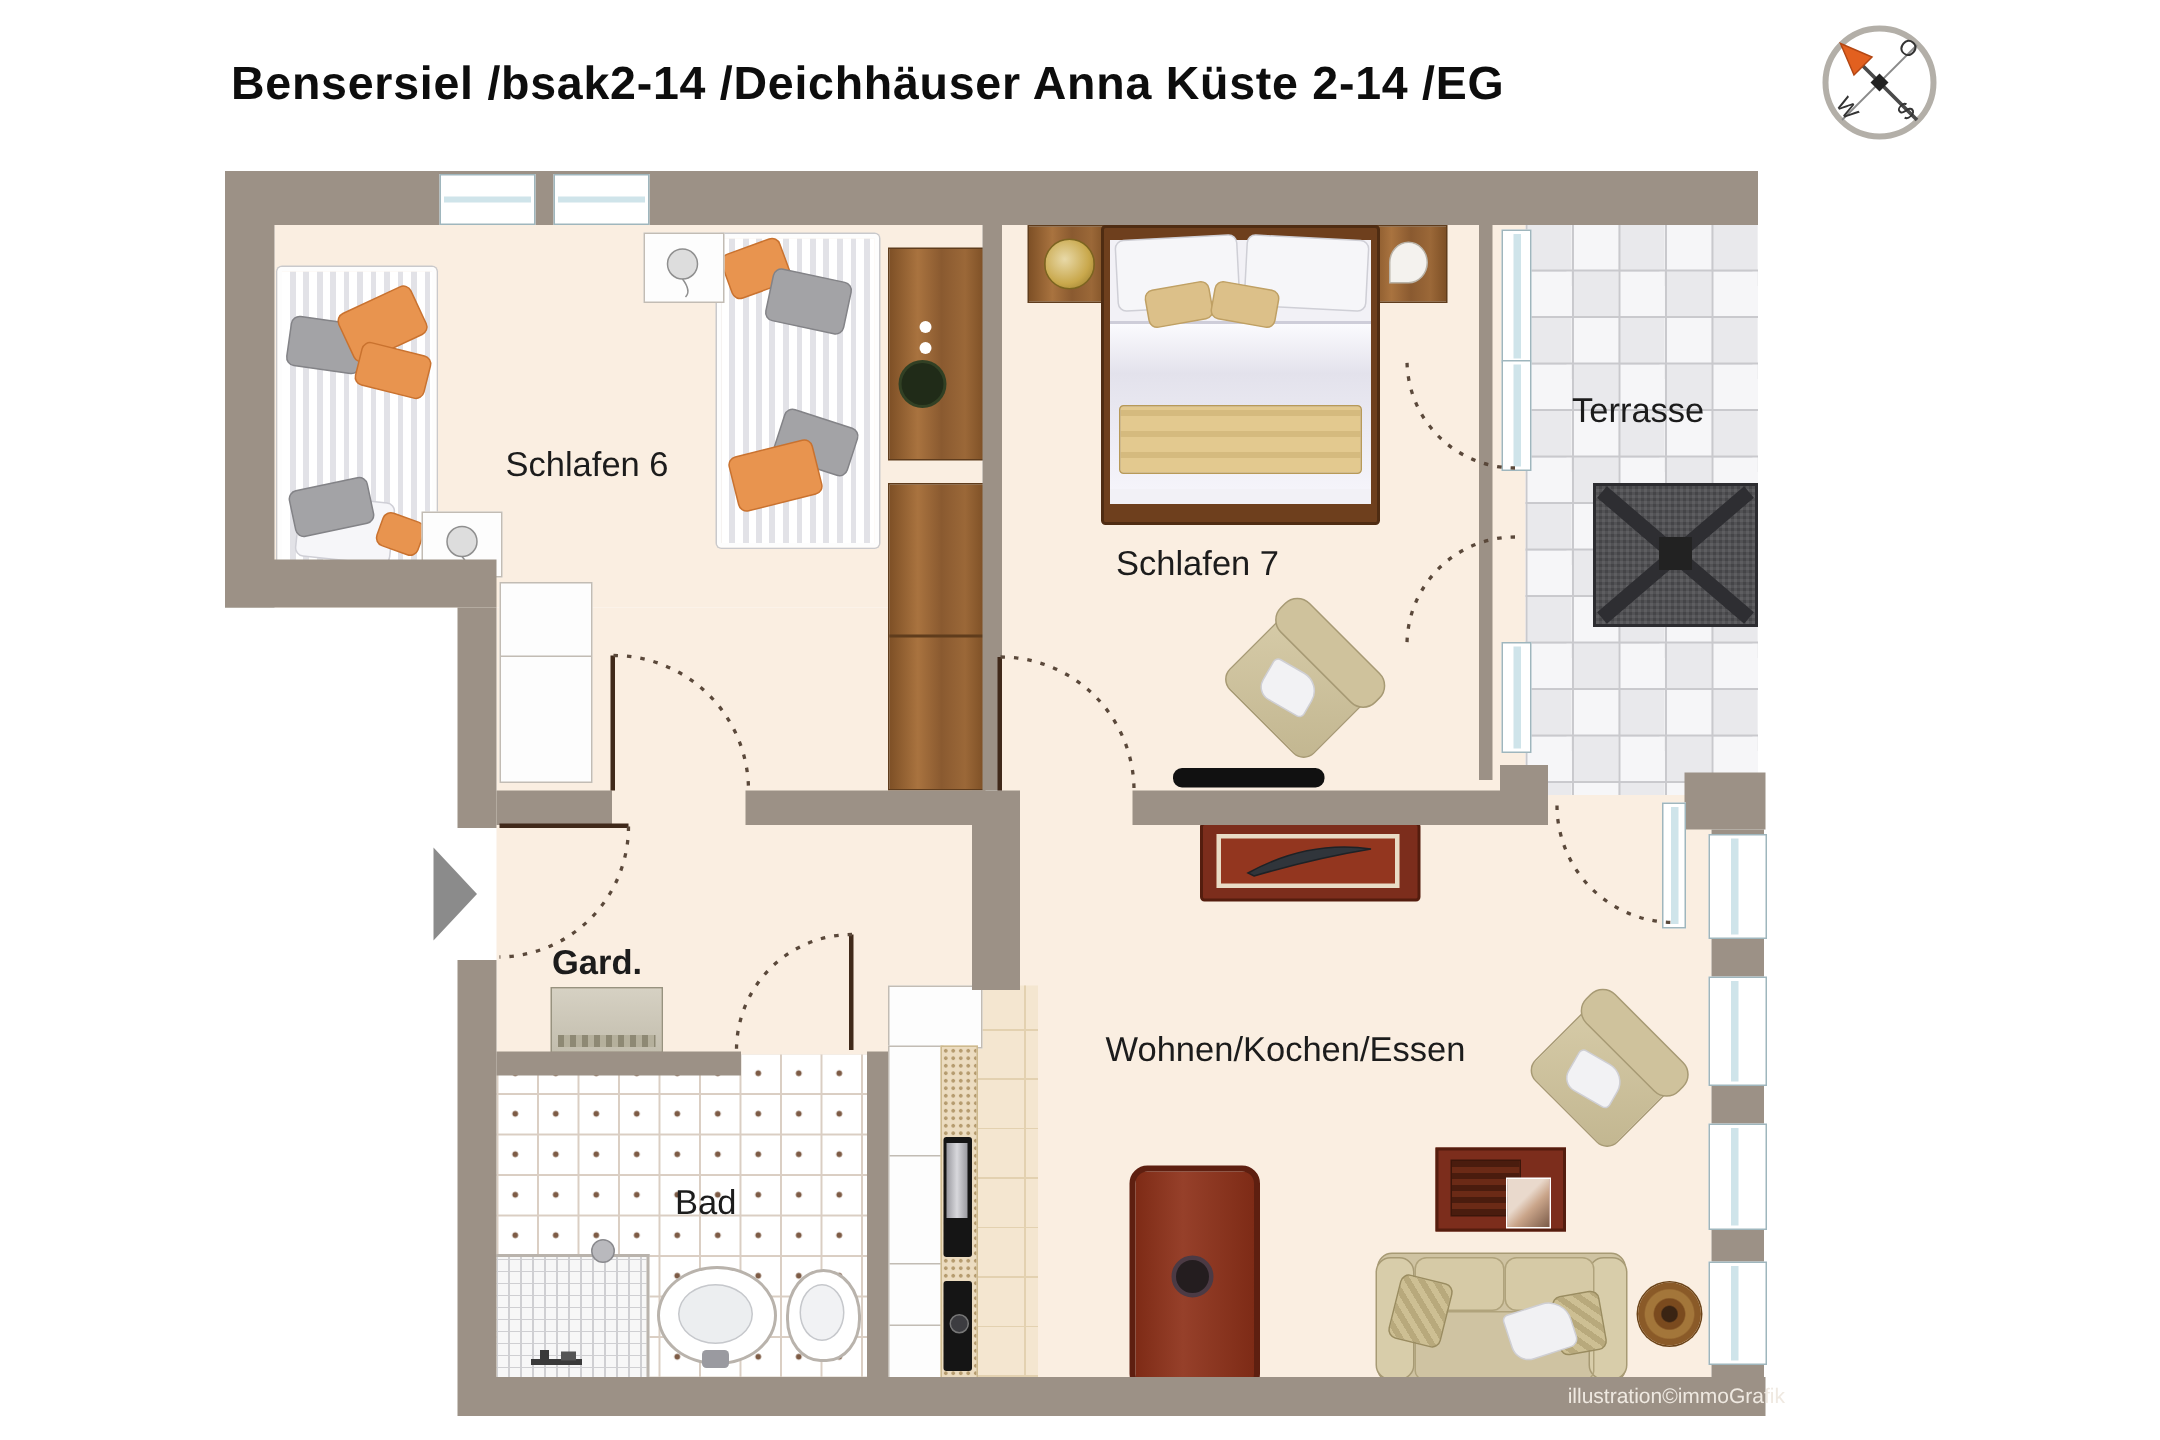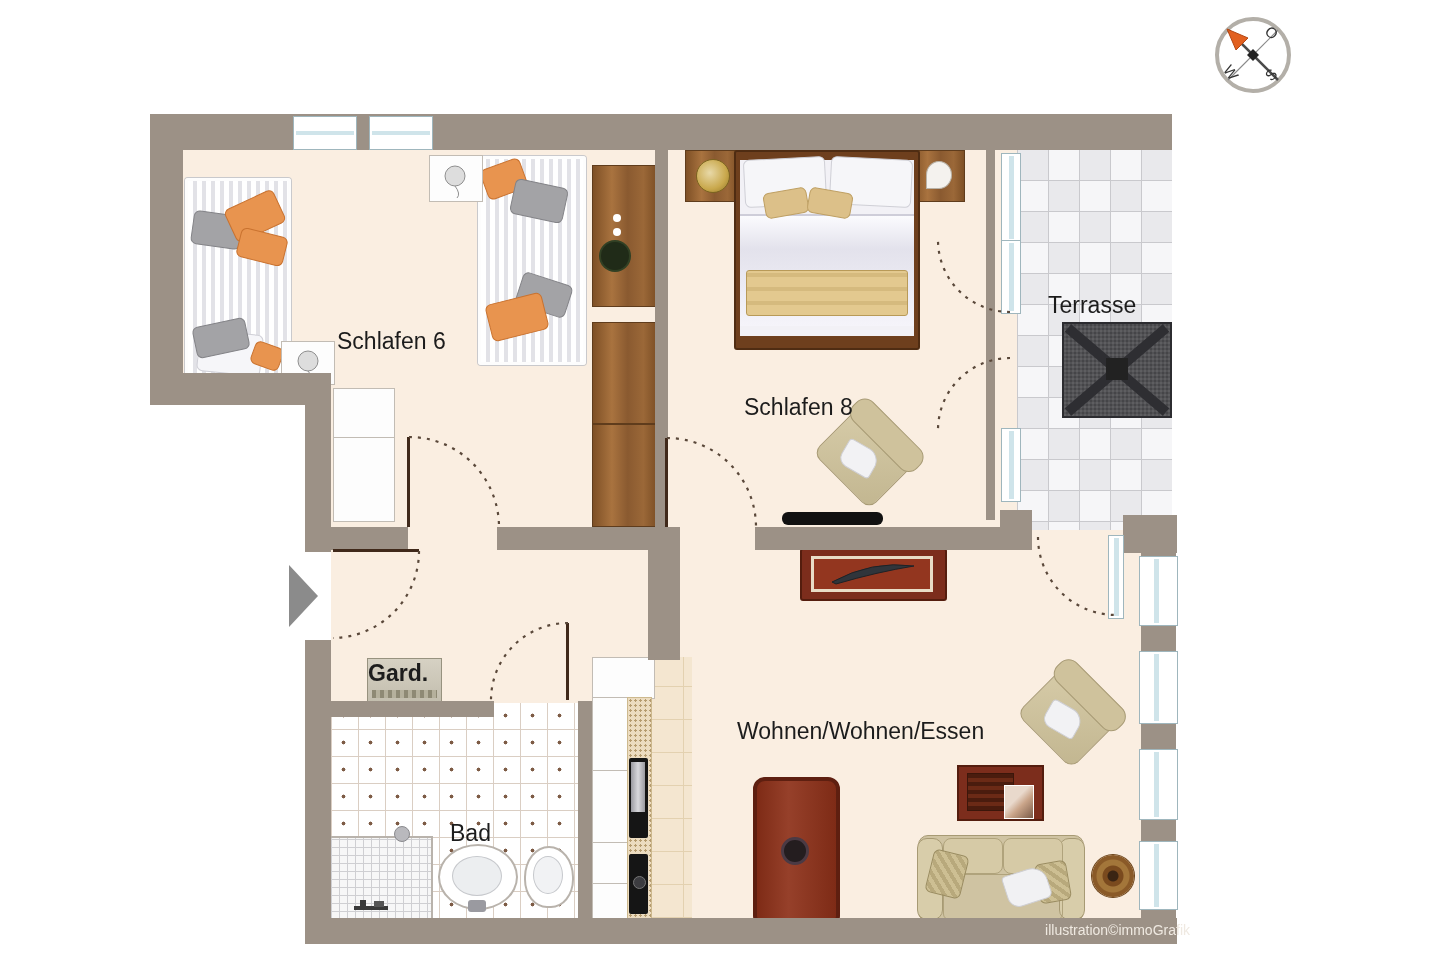--- a/index.html
+++ b/index.html
@@ -6,21 +6,21 @@
   .page{position:relative;width:1440px;height:960px;background:#ffffff;overflow:hidden;
         font-family:"Liberation Sans",sans-serif;}
   .abs{position:absolute;}
   .title{left:154px;top:38px;font-size:31px;font-weight:bold;color:#0d0d0d;letter-spacing:0.5px;}
   .credit{left:860px;top:922px;width:330px;text-align:right;font-size:14px;color:#efe9e1;z-index:6;}
 
   
   .floor{position:absolute;z-index:1;}
   .furn{position:absolute;z-index:2;}
   .wall{position:absolute;background:#9c9186;z-index:3;}
-  .label{position:absolute;z-index:5;color:#1c1c1c;font-size:23px;white-space:nowrap;margin-top:32px;}
+  .label{position:absolute;z-index:5;color:#1c1c1c;font-size:23px;white-space:nowrap;}
 
   .cream{background:#faeee1;}
   .terr-tiles{background:
       repeating-linear-gradient(0deg,#c9c9cd 0 1px,transparent 1px 31px),
       repeating-linear-gradient(90deg,#c9c9cd 0 1px,transparent 1px 31px),
       conic-gradient(#f6f6f8 90deg,#e9e9ec 0 180deg,#f6f6f8 0 270deg,#e9e9ec 0);
       background-size:31px 31px,31px 31px,62px 62px;}
   .bad-tiles{background:
       radial-gradient(circle,#7d5b45 1.7px,transparent 2.2px),
       repeating-linear-gradient(0deg,#dacec3 0 1px,transparent 1px 27px),
@@ -59,20 +59,21 @@
   .beige-chair .back{position:absolute;left:-6px;top:-6px;right:-6px;height:26px;
       background:#cfc29c;border:1px solid #a79a74;border-radius:12px;}
   .beige-chair .throw{position:absolute;left:18px;top:30px;width:34px;height:26px;background:#f2f2f4;
       border:1px solid #cfcfd4;border-radius:4px 14px 4px 10px;transform:rotate(-15deg);}
 </style>
 </head>
 <body>
 
 <div class="page">
 
+  <div class="abs title">Bensersiel /bsak2-14 /Deichhäuser Anna Küste 2-14 /EG</div>
 
   <div class="abs" style="left:1214px;top:16px;width:78px;height:78px;z-index:6;">
     <svg width="78" height="78" viewBox="0 0 78 78">
       <circle cx="39" cy="39" r="36" fill="#ffffff" stroke="#b3afa8" stroke-width="4"></circle>
       <line x1="14" y1="14" x2="64" y2="64" stroke="#4a4a4a" stroke-width="2.5"></line>
       <line x1="64" y1="14" x2="14" y2="64" stroke="#8a8a8a" stroke-width="1.2"></line>
       <polygon points="39,33 45,39 39,45 33,39" fill="#222"></polygon>
       <polygon points="13,13 34,22 22,34" fill="#e2601f" stroke="#b34714" stroke-width="1"></polygon>
     </svg>
     <div class="abs" style="left:52px;top:8px;font-size:15px;color:#333;transform:rotate(40deg);">O</div>
@@ -286,20 +287,20 @@
       <path d="M409,437 A90,90 0 0 1 499,527"></path>
       <path d="M667,438 A89,89 0 0 1 756,527"></path>
       <path d="M568,623 A77,77 0 0 0 491,700"></path>
       <path d="M1038,537 A78,78 0 0 0 1116,615"></path>
       <path d="M1010,312 A72,72 0 0 1 938,240"></path>
       <path d="M1010,358 A72,72 0 0 0 938,430"></path>
     </g>
   </svg>
 
   <div class="label" style="left:337px;top:296px;">Schlafen 6</div>
-  <div class="label" style="left:744px;top:362px;">Schlafen 8</div>
+  <div class="label" style="left:744px;top:362px;">Schlafen 7</div>
   <div class="label" style="left:1048px;top:260px;">Terrasse</div>
   <div class="label" style="left:368px;top:628px;font-weight:bold;">Gard.</div>
   <div class="label" style="left:450px;top:788px;">Bad</div>
-  <div class="label" style="left:737px;top:686px;">Wohnen/Wohnen/Essen</div>
+  <div class="label" style="left:737px;top:686px;">Wohnen/Kochen/Essen</div>
 
   <div class="abs credit">illustration©immoGrafik</div>
 </div>
 
 </body></html>

